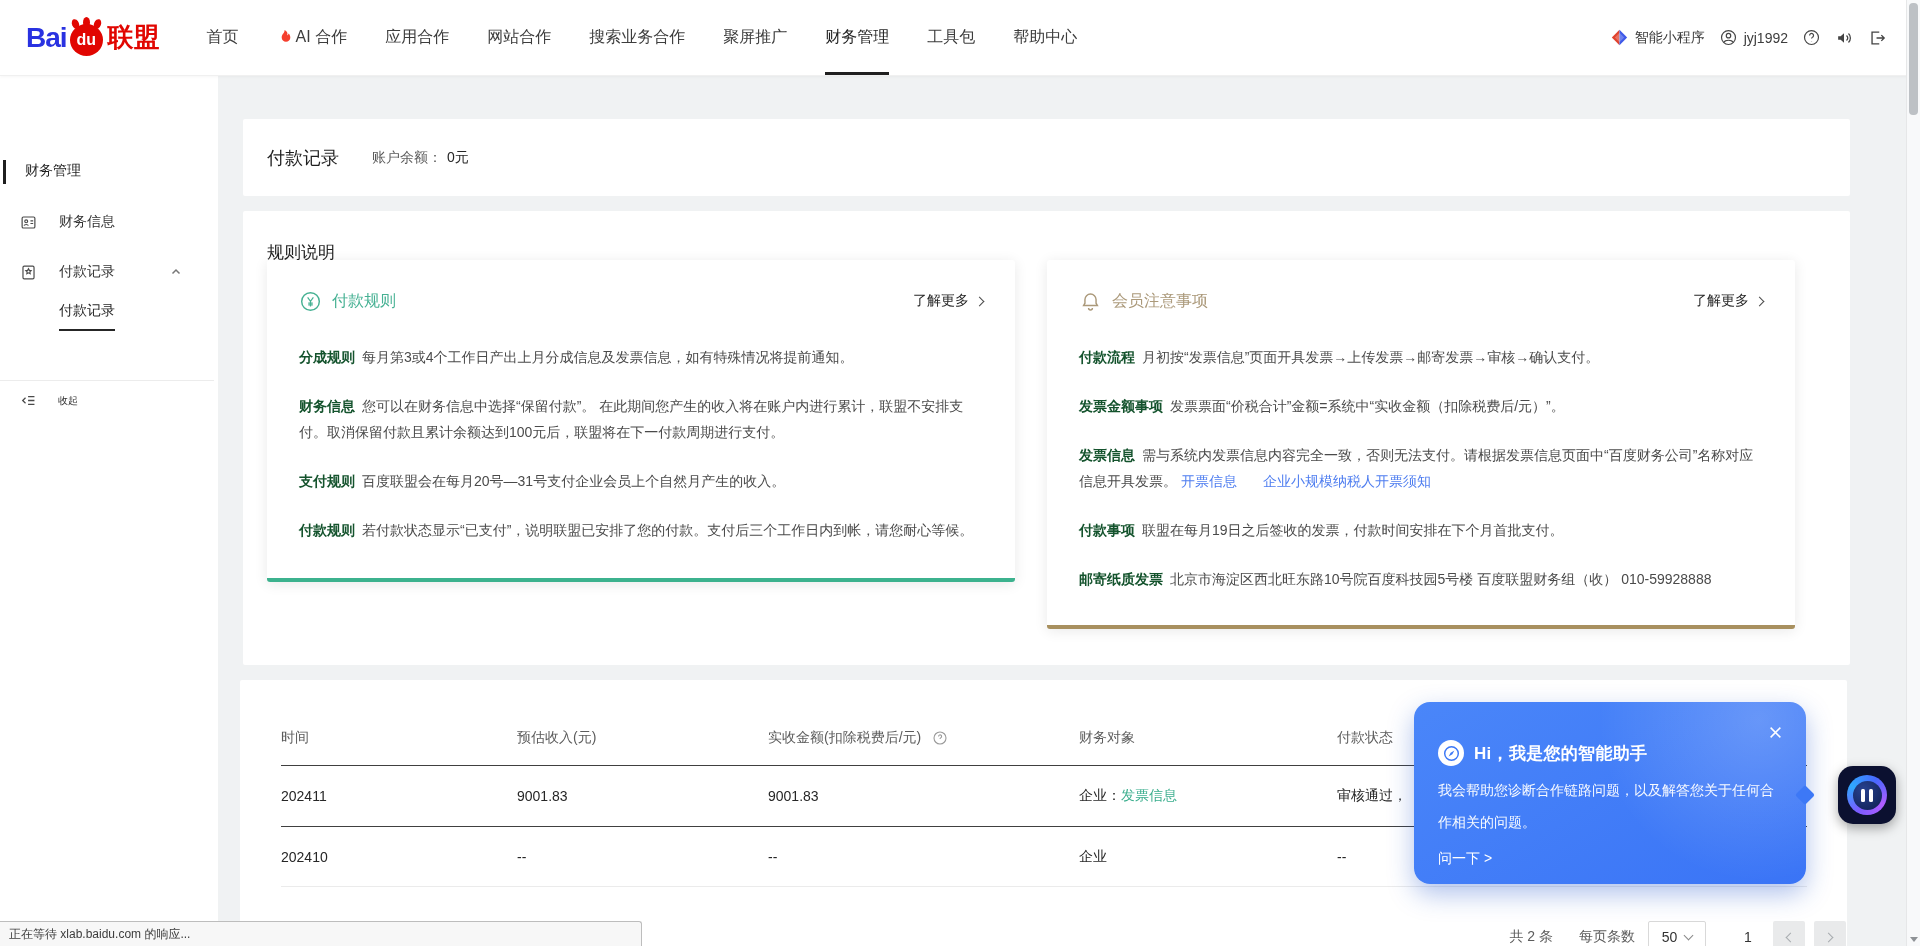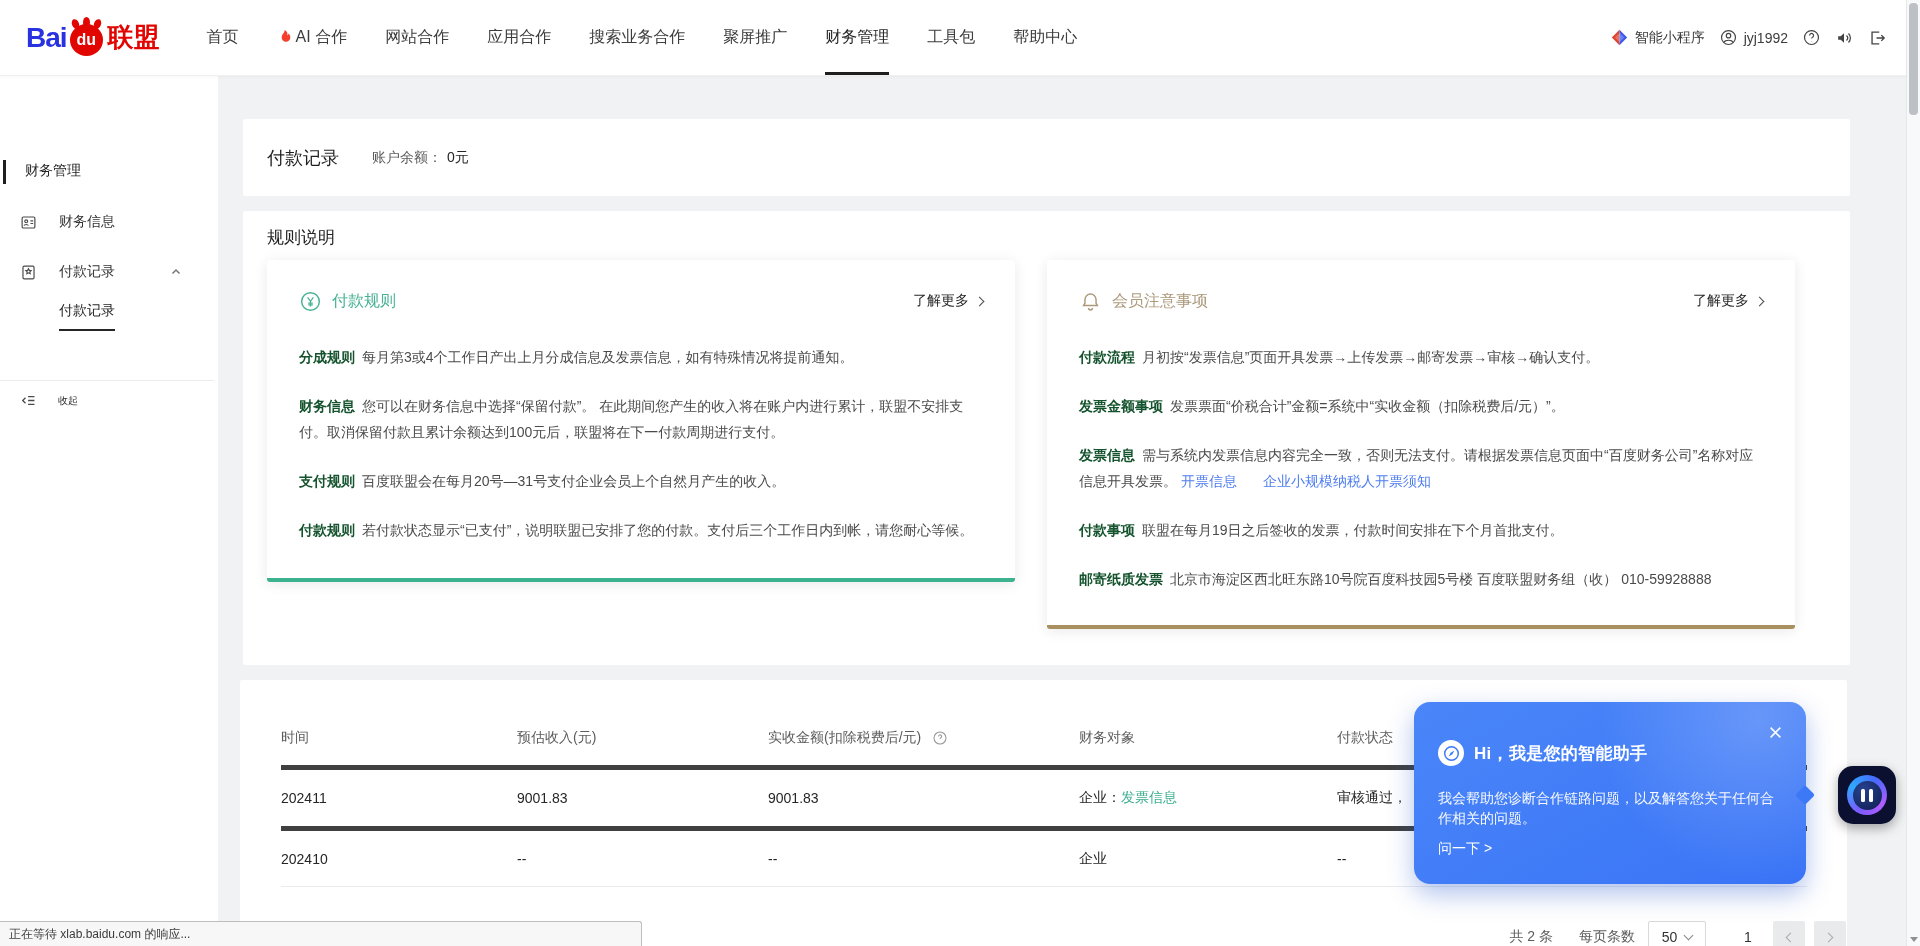--- a/index.html
+++ b/index.html
@@ -41,40 +41,40 @@
   .sb-collapse{position:absolute;top:316px;left:20px;display:flex;align-items:center;font-size:10px;color:#333;cursor:pointer}
   .sb-collapse .lbl{margin-left:21px}
 
   
   .card{position:absolute;background:#fff;border-radius:2px}
   #card-title{left:243px;top:119px;width:1607px;height:77px;display:flex;align-items:center;padding:0 24px}
   .page-title{font-size:18px;color:#1f1f1f;font-weight:500}
   .balance{margin-left:33px;font-size:14px;color:#5c5c5c;display:flex;align-items:center}
   .balance-val{color:#262626;margin-left:5px}
 
-  #card-rules{left:243px;top:211px;width:1607px;height:454px;padding:15px 24px 0}
+  #card-rules{left:243px;top:211px;width:1607px;height:454px;padding:30px 24px 0}
   .rules-heading{font-size:17px;color:#222;font-weight:500}
   .rule-card{position:absolute;top:49px;width:748px;background:#fff;border-radius:3px;box-shadow:0 2px 14px rgba(0,0,0,.09);padding:28px 32px 0}
   #rule-a{left:24px;height:322px;border-bottom:4px solid #3cb28e}
   #rule-b{left:804px;height:369px;border-bottom:4px solid #a8905f}
   .rule-head{display:flex;align-items:center;margin-bottom:30px;height:26px}
   .rule-title{font-size:16px;margin-left:10px}
   #rule-a .rule-title{color:#46b193}
   #rule-b .rule-title{color:#ab997a}
   .learn-more{margin-left:auto;font-size:14px;color:#262626;display:flex;align-items:center;cursor:pointer}
   .chev-r{width:7px;height:7px;border-top:1.5px solid #4a4a4a;border-right:1.5px solid #4a4a4a;transform:rotate(45deg);margin-left:7px;margin-top:1px}
   .rule-p{font-size:14px;line-height:26px;color:#4a4a4a;margin-bottom:23px}
   .rule-label{font-weight:700;color:#14532d;margin-right:7px}
   .rule-link{color:#4e7df0;cursor:pointer;margin-right:26px}
 
   
   #card-table{left:240px;top:680px;width:1607px;height:267px;padding:30px 40px 0 41px}
   .t-row{display:flex;align-items:center}
   .t-head{height:55px;color:#5c5c5c;font-size:14px}
-  .t-body-row{height:61px;border-top:5px solid #404040;font-size:14px;color:#262626}
+  .t-body-row{height:61px;border-top:1px solid #404040;font-size:14px;color:#262626}
   .t-body-row.last{border-bottom:1px solid #ebebeb}
   .c1{width:236px}.c2{width:251px}.c3{width:311px;display:flex;align-items:center;gap:12px}.c4{width:258px}.c5{flex:1}
   .link-teal{color:#3aae8d;cursor:pointer}
 
   
   .pagination{position:absolute;top:921px;right:74px;display:flex;align-items:center;font-size:14px;color:#5c5c5c;z-index:6}
   .pg-total{margin-right:26px}
   .pg-select{width:58px;height:32px;border:1px solid #d9d9d9;border-radius:2px;background:#fff;display:flex;align-items:center;justify-content:center;gap:8px;color:#333;margin:0 26px 0 13px;cursor:pointer}
   .chev-d{width:7px;height:7px;border-right:1.5px solid #888;border-bottom:1.5px solid #888;transform:rotate(45deg);margin-top:-4px}
   .pg-num{width:32px;height:32px;background:#fff;border-radius:2px;display:flex;align-items:center;justify-content:center;color:#333;cursor:pointer}
@@ -85,21 +85,21 @@
 
   
   .assistant{position:absolute;left:1414px;top:702px;width:392px;height:182px;border-radius:16px;padding:38px 24px;color:#fff;z-index:30;
     background:radial-gradient(circle at 88% 10%,rgba(255,255,255,.20),transparent 42%),linear-gradient(150deg,#4a86f9,#3a74f6);
     box-shadow:0 10px 26px rgba(30,80,200,.35)}
   .assistant::after{content:"";position:absolute;right:-6px;top:86px;width:14px;height:14px;background:#3d78f6;transform:rotate(45deg);border-radius:2px}
   .as-head{display:flex;align-items:center;gap:10px}
   .as-icon{width:26px;height:26px;background:#fff;border-radius:50%;display:flex;align-items:center;justify-content:center;flex:none}
   .as-title{font-size:17px;font-weight:700;letter-spacing:.3px}
   .as-close{position:absolute;right:20px;top:19px;width:22px;height:22px;display:flex;align-items:center;justify-content:center;cursor:pointer}
-  .as-body{margin-top:22px;font-size:14px;line-height:20px;color:rgba(255,255,255,.96);width:336px}
+  .as-body{margin-top:8px;font-size:14px;line-height:32px;color:rgba(255,255,255,.96);width:336px}
   .as-cta{margin-top:12px;font-size:14px;cursor:pointer}
 
   
   .fab{position:absolute;left:1838px;top:766px;width:58px;height:58px;background:#0b1030;border-radius:15px;z-index:29;display:flex;align-items:center;justify-content:center;box-shadow:0 4px 12px rgba(0,0,0,.35);cursor:pointer}
   .fab-ring{width:40px;height:40px;border-radius:50%;background:conic-gradient(from 210deg,#7a5cff,#2fa8ff,#4868ff,#b05cff,#7a5cff);display:flex;align-items:center;justify-content:center}
   .fab-core{width:29px;height:29px;border-radius:50%;background:radial-gradient(circle at 35% 30%,#27418f,#0e1e4e);display:flex;align-items:center;justify-content:center;gap:4px}
   .fab-core i{width:4px;height:13px;background:#fff;border-radius:1.5px}
 
   
   .scrollbar{position:absolute;right:0;top:0;width:14px;height:946px;background:#f8f9fa;border-left:1px solid #e6e7e8;z-index:40}
@@ -130,24 +130,24 @@
       <div class="nav-item">
           <span>首页</span>
         </div>
       <div class="nav-item">
         <svg class="flame" viewBox="0 0 16 18">
             <path d="M8 1c.6 3-3 4.2-3 8a4.6 4.6 0 009.2 0c0-1.8-.9-3-1.7-4.2-.4 1.5-1.6 1.9-1.6 1.9C11.8 4.4 10.6 2.2 8 1z" fill="#f53f2e"></path>
           </svg>
         <span>AI 合作</span>
       </div>
       <div class="nav-item">
+          <span>应用合作</span>
+        </div>
+      <div class="nav-item">
           <span>网站合作</span>
-        </div>
-      <div class="nav-item">
-          <span>应用合作</span>
         </div>
       <div class="nav-item">
           <span>搜索业务合作</span>
         </div>
       <div class="nav-item">
           <span>聚屏推广</span>
         </div>
       <div class="nav-item active">
           <span>财务管理</span>
         </div>

